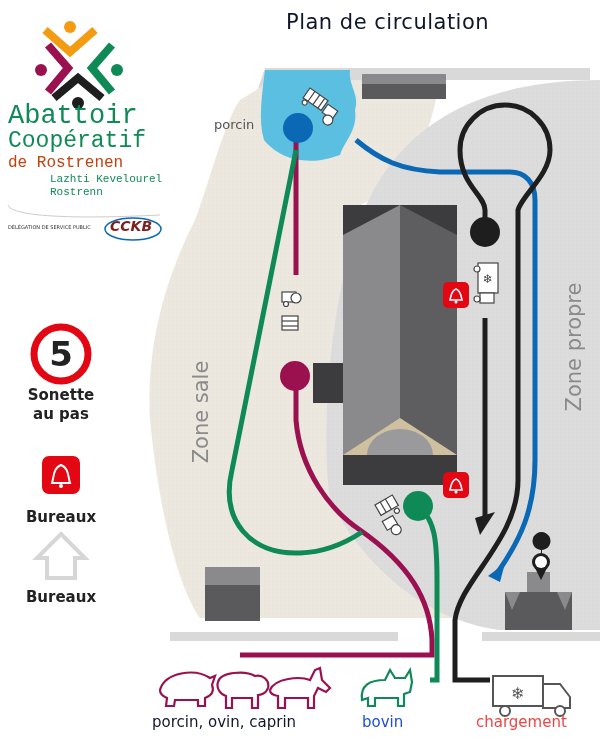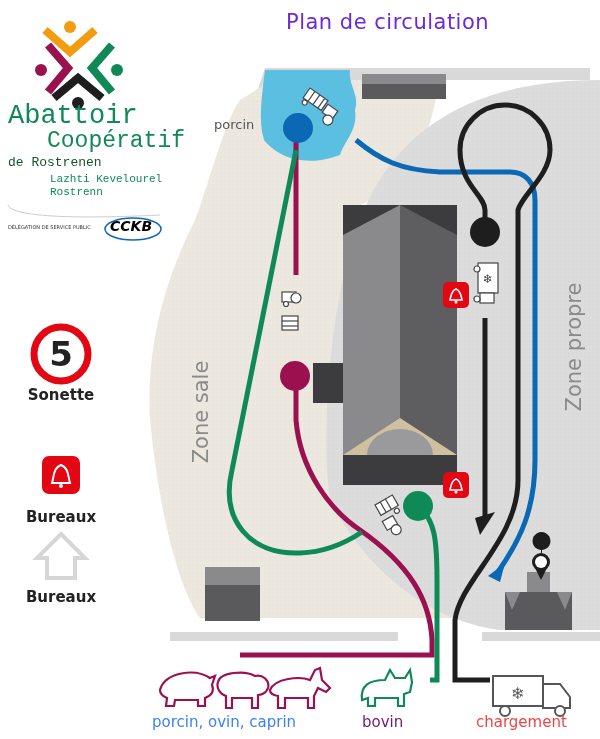--- a/index.html
+++ b/index.html
@@ -1,25 +1,25 @@
 <!DOCTYPE html>
 <html><head>
 <meta charset="utf-8">
 <style>
   html, body { margin:0; padding:0; background:#ffffff; }
   body { width:600px; height:739px; position:relative; overflow:hidden; font-family:"DejaVu Sans", sans-serif; }
   #map { position:absolute; left:0; top:0; width:600px; height:739px; }
-  .title { position:absolute; left:286px; top:10px; font-family:"DejaVu Sans", sans-serif; font-size:21px; color:#6d28d9; letter-spacing:0.5px; }
+  .title { position:absolute; left:286px; top:10px; font-family:"DejaVu Sans", sans-serif; font-size:21px; color:#0f172a; letter-spacing:0.5px; }
   .logo-name { position:absolute; left:8px; top:103px; width:160px; color:#0f8a57; font-family:Liberation Mono, monospace; }
   .logo-l1 { font-size:27px; line-height:26px; font-weight:normal; }
-  .logo-l2 { font-size:23px; line-height:24px;margin-left:39px; }
-  .logo-l3 { font-size:13px; line-height:20px; color:#14532d; }
+  .logo-l2 { font-size:23px; line-height:24px; }
+  .logo-l3 { font-size:16px; line-height:20px; color:#c2410c; }
   .logo-l4 { font-size:11px; line-height:13px; color:#0f8a57;margin-left:42px; }
   .dsp { position:absolute; left:8px; top:224px; font-size:5px; color:#333; font-family:"DejaVu Sans", sans-serif; }
-  .cckb { position:absolute; left:110px; top:218px; font-size:14px; font-weight:bold; font-style:italic; color:#000000; font-family:"DejaVu Sans", sans-serif; }
+  .cckb { position:absolute; left:110px; top:218px; font-size:14px; font-weight:bold; font-style:italic; color:#7f1d1d; font-family:"DejaVu Sans", sans-serif; }
   .legend-label { position:absolute; font-family:"DejaVu Sans", sans-serif; font-weight:bold; font-size:15px; color:#222; text-align:center; }
   .footer-label { position:absolute; font-family:"DejaVu Sans", sans-serif; font-size:15px; }
   .zone-label { position:absolute; font-family:"DejaVu Sans", sans-serif; font-size:21px; color:#8a8a8a; white-space:nowrap; transform:rotate(-90deg); transform-origin:center center; }
   .lavage-label { position:absolute; left:214px; top:117px; font-size:13px; color:#555; font-family:"DejaVu Sans", sans-serif; }
 </style>
 </head>
 <body>
 
 <svg id="map" viewBox="0 0 600 739" xmlns="http://www.w3.org/2000/svg">
   <defs>
@@ -197,23 +197,24 @@
   <div class="logo-l2">Coopératif</div>
   <div class="logo-l3">de Rostrenen</div>
   <div class="logo-l4">Lazhti Kevelourel Rostrenn</div>
 </div>
 <div class="dsp">DÉLÉGATION DE SERVICE PUBLIC</div>
 <div class="cckb">CCKB</div>
 
 <div class="legend-label" style="left:47px; top:334px; font-size:34px; width:28px;">5</div>
 <div class="legend-label" style="left:14px; top:386px; width:94px; line-height:19px;">
   <div>Sonette</div>
+  <div>au pas</div>
 </div>
 <div class="legend-label" style="left:14px; top:508px; width:94px;">Bureaux</div>
 <div class="legend-label" style="left:14px; top:588px; width:94px;">Bureaux</div>
 
 <div class="lavage-label">porcin</div>
 <div class="zone-label" style="left:150px; top:400px;">Zone sale</div>
 <div class="zone-label" style="left:510px; top:335px;">Zone propre</div>
 
-<div class="footer-label" style="left:152px; top:713px; color:#3b82f6;">porcin, ovin, caprin</div>
-<div class="footer-label" style="left:362px; top:713px; color:#701a75;">bovin</div>
+<div class="footer-label" style="left:152px; top:713px; color:#0f172a;">porcin, ovin, caprin</div>
+<div class="footer-label" style="left:362px; top:713px; color:#1d4ed8;">bovin</div>
 <div class="footer-label" style="left:476px; top:713px; color:#ef4444;">chargement</div>
 
 </body></html>

